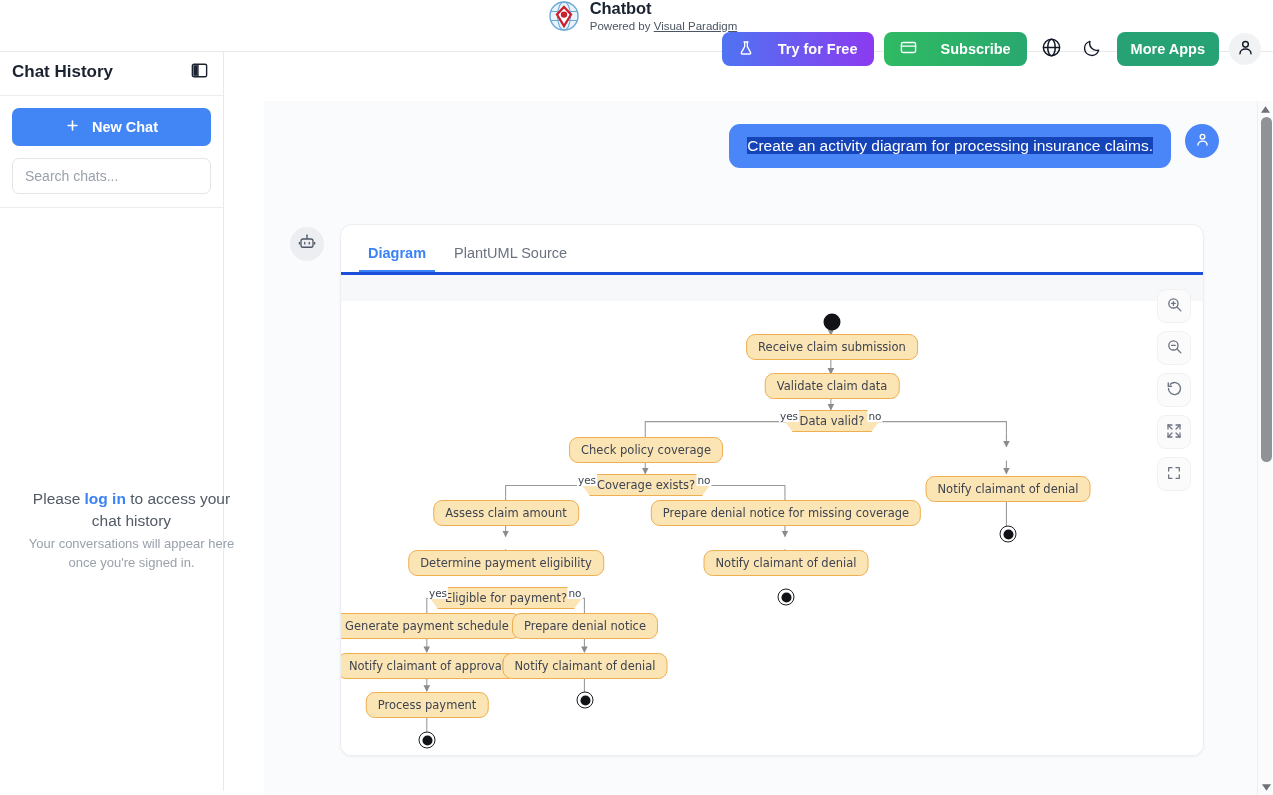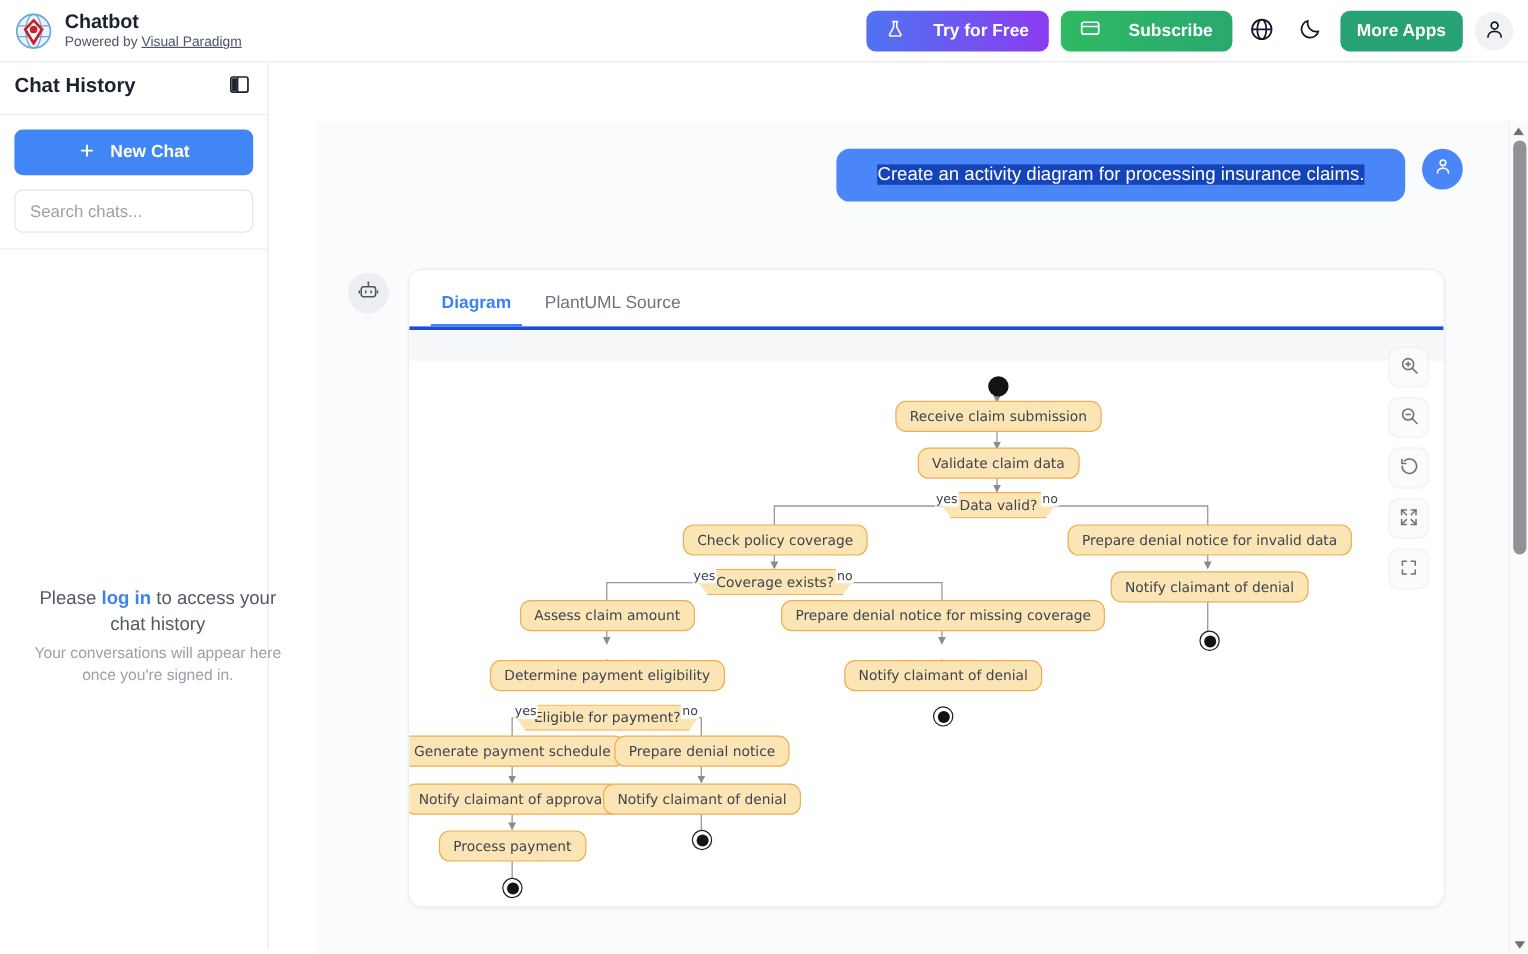--- a/index.html
+++ b/index.html
@@ -7,21 +7,21 @@
     width: 1273px; height: 795px;
     font-family: "Liberation Sans", sans-serif;
     background: #ffffff;
     overflow: hidden;
   }
 
   
   .topbar {
     position: absolute; top: 0; left: 0; width: 1273px; height: 52px;
     background: #ffffff; border-bottom: 1px solid #e7e9ee;
-    display: flex; align-items: center; z-index: 20;
+    display: flex; align-items: center; z-index: 20; flex-direction: column;
   }
   .brand { display: flex; align-items: center; padding-left: 12px; }
   .brand-logo { width: 32px; height: 32px; margin-right: 10px; flex: none; }
   .brand-text { line-height: 1.05; }
   .brand-title { font-size: 16.5px; font-weight: 700; color: #1b2330; letter-spacing: -0.1px; }
   .brand-sub { font-size: 11.5px; color: #4b5563; margin-top: 2px; }
   .brand-sub a { color: #4b5563; }
 
   .top-actions {
     margin-left: auto; display: flex; align-items: center; gap: 10px;
@@ -94,21 +94,21 @@
 
   
   .msg-user { display: flex; justify-content: flex-end; align-items: flex-start;
     gap: 14px; padding: 23px 38px 0 0; }
   .ava-user {
     width: 34px; height: 34px; border-radius: 50%; background: #4a86f7;
     display: flex; align-items: center; justify-content: center; flex: none;
   }
   .bubble-user {
     background: #4a86f7; color: #fff; border-radius: 11px;
-    padding: 13px 34px; font-size: 15.5px; max-width: 640px;
+    padding: 13px 18px; font-size: 15.5px; max-width: 640px;
   }
   .bubble-user .sel { background: #1543b8; }
 
   
   .msg-bot { display: flex; align-items: flex-start; gap: 16px; padding: 56px 0 0 26px; }
   .ava-bot {
     width: 34px; height: 34px; border-radius: 50%; background: #eceef1;
     display: flex; align-items: center; justify-content: center; flex: none; margin-top: 3px;
   }
   .card {
@@ -378,21 +378,20 @@
 
             <div class="diagram">
 
               <div class="start" style="left:491px; top:47px"></div>
 
               <div class="node" style="left:491px; top:72px">Receive claim submission</div>
               <div class="node" style="left:491px; top:111px">Validate claim data</div>
               <div class="dec" style="left:491px; top:146px">Data valid?</div>
 
               <div class="node" style="left:305px; top:175px">Check policy coverage</div>
-              <div class="node" style="left:667px; top:175px">Prepare denial notice for invalid data</div>
 
               <div class="dec" style="left:305px; top:210px">Coverage exists?</div>
               <div class="node" style="left:667px; top:214px">Notify claimant of denial</div>
 
               <div class="node" style="left:165px; top:238px">Assess claim amount</div>
               <div class="node" style="left:445px; top:238px">Prepare denial notice for missing coverage</div>
               <div class="end" style="left:667px; top:259px"></div>
 
               <div class="node" style="left:165px; top:288px">Determine payment eligibility</div>
               <div class="node" style="left:445px; top:288px">Notify claimant of denial</div>

